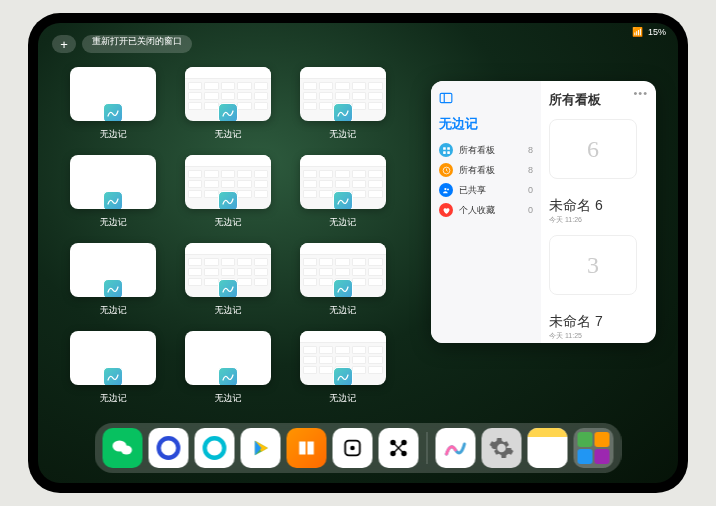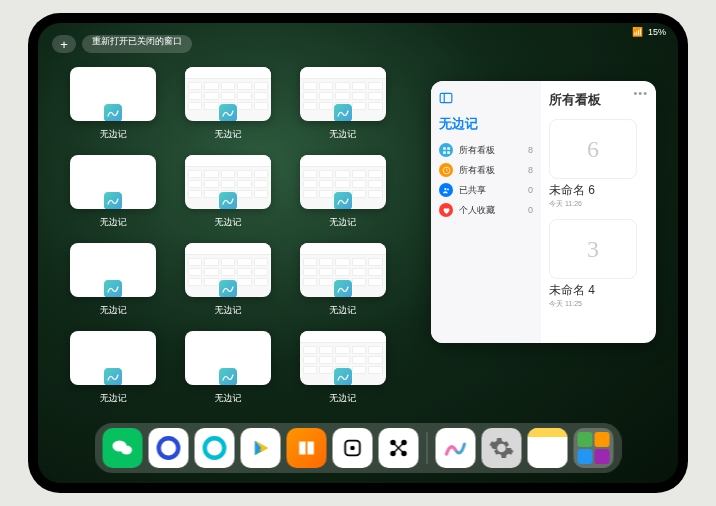--- a/index.html
+++ b/index.html
@@ -120,21 +120,21 @@
 .board-item { margin-bottom: 10px; }
 .board-thumb {
   width: 88px; height: 60px;
   background: #fff;
   border: 1px solid #eee;
   border-radius: 8px;
   display: flex; align-items: center; justify-content: center;
   color: #ccc; font-size: 24px;
   font-family: cursive;
 }
-.board-label { font-size: 12px; color: #333; margin-top: 3px; }
+.board-label { font-size: 14px; color: #333; margin-top: 18px; }
 .board-sub { font-size: 7px; color: #999; }
 
 .dock {
   position: absolute;
   bottom: 10px; left: 50%;
   transform: translateX(-50%);
   height: 50px;
   background: rgba(255,255,255,0.18);
   backdrop-filter: blur(10px);
   border-radius: 18px;
@@ -483,21 +483,21 @@
         <div class="more-dots">•••</div>
         <div class="title">所有看板</div>
         <div id="boards">
             <div class="board-item">
               <div class="board-thumb">6</div>
               <div class="board-label">未命名 6</div>
               <div class="board-sub">今天 11:26</div>
             </div>
             <div class="board-item">
               <div class="board-thumb">3</div>
-              <div class="board-label">未命名 4</div>
+              <div class="board-label">未命名 7</div>
               <div class="board-sub">今天 11:25</div>
             </div>
           </div>
       </div>
     </div>
 
     <div class="dock" id="dock">
         <div class="dock-app" style="background: rgb(7, 193, 96);">
           <svg width="24" height="24" viewBox="0 0 24 24" fill="#fff">
             <ellipse cx="9" cy="10" rx="7" ry="5.5"></ellipse>

